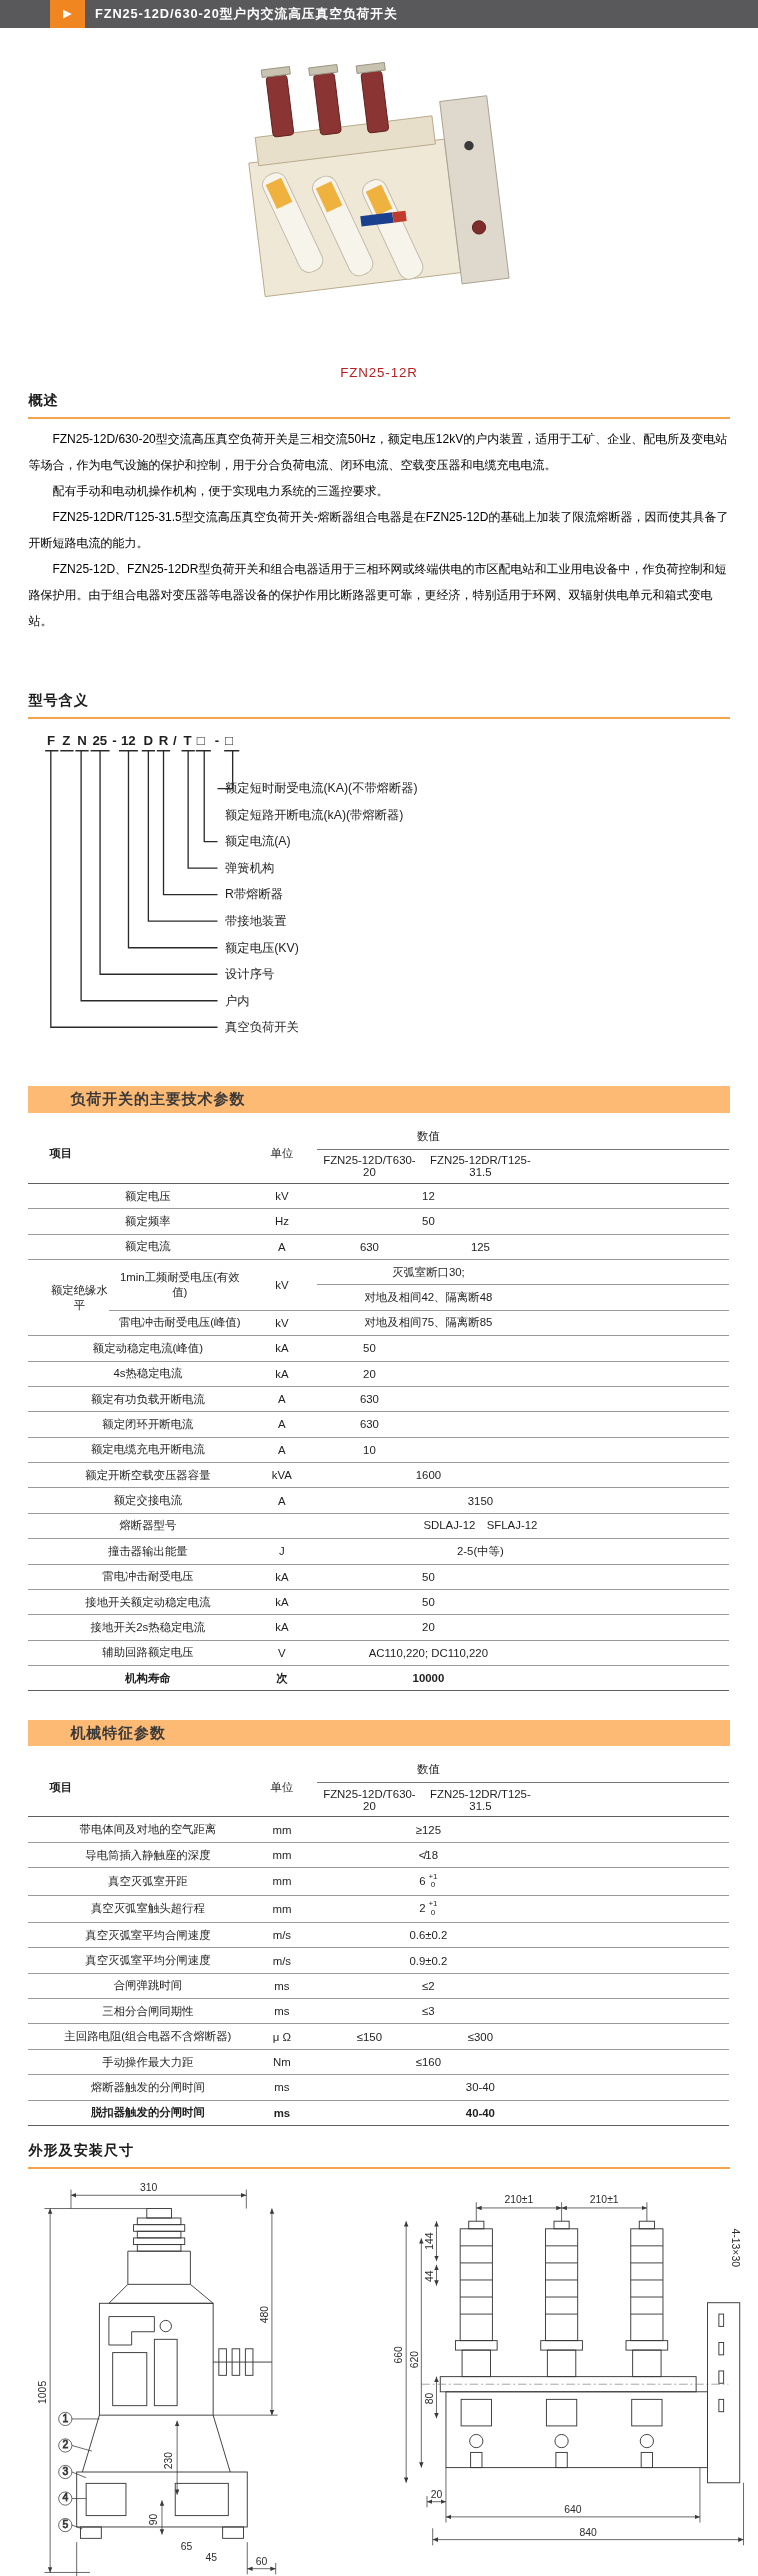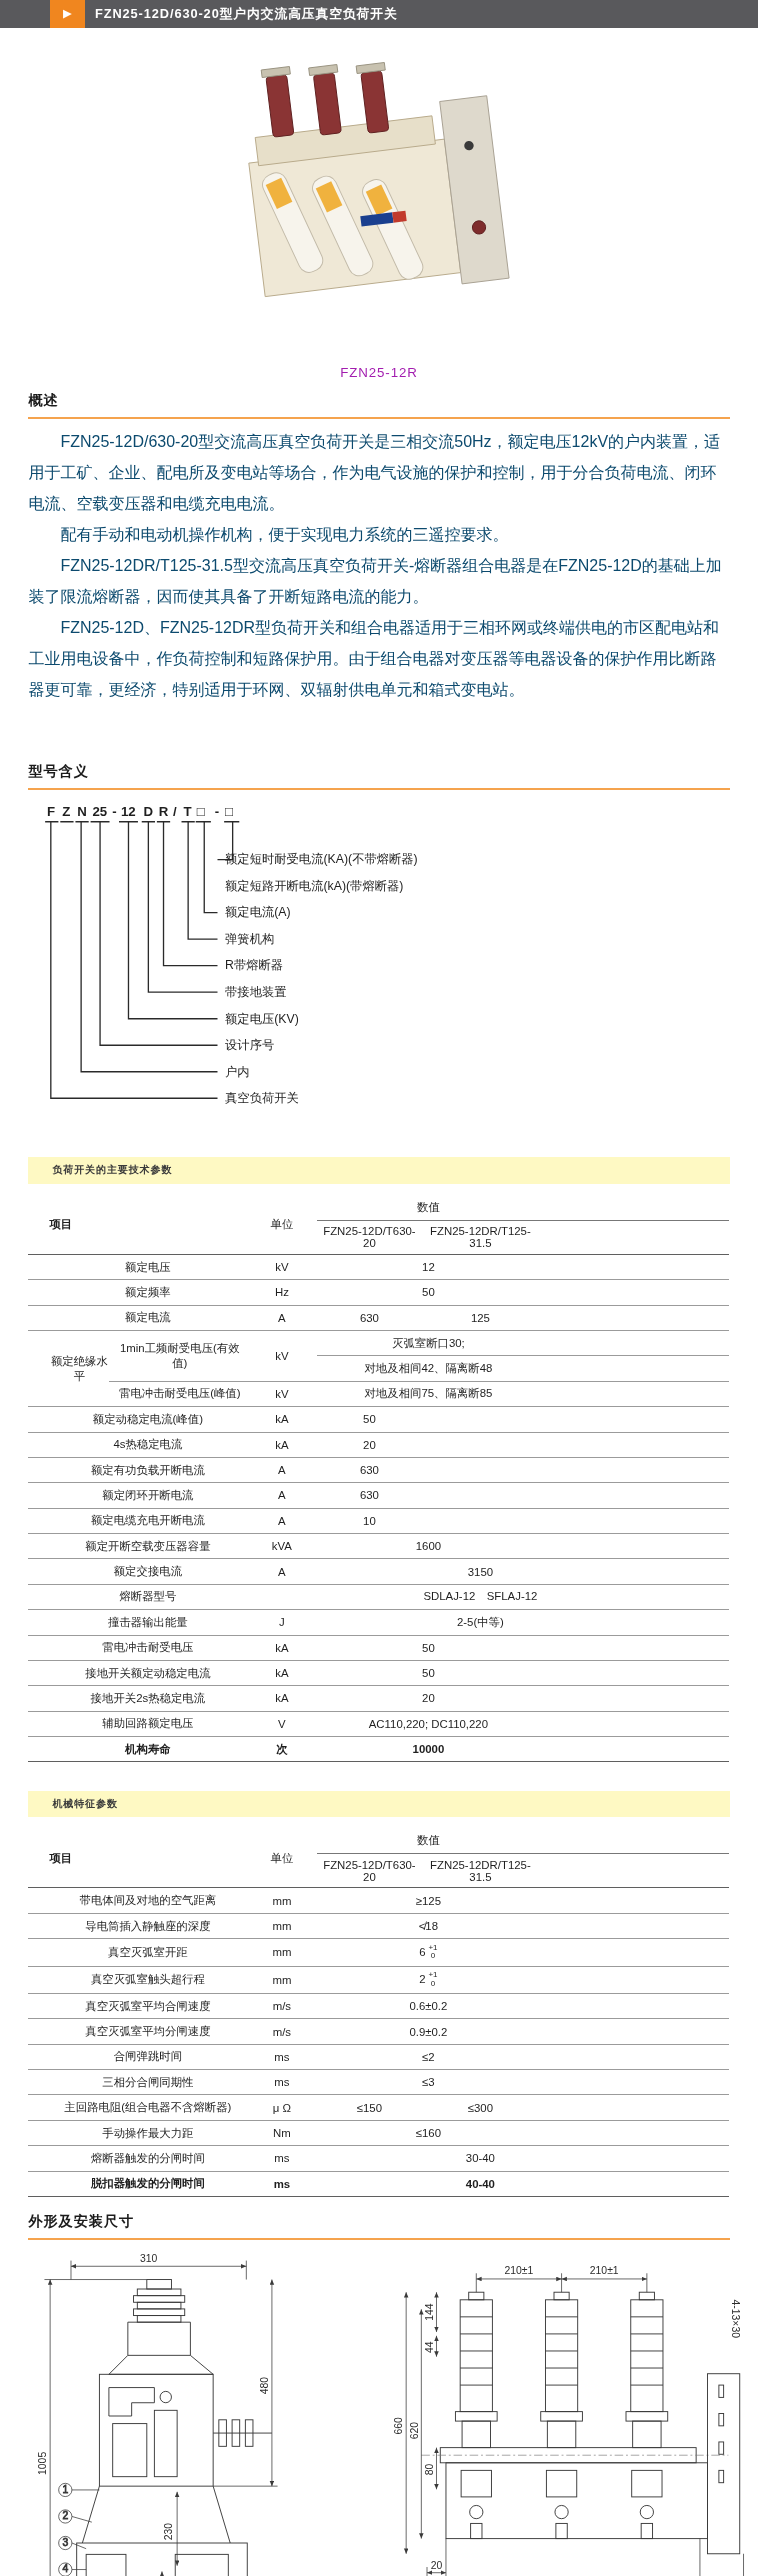--- a/index.html
+++ b/index.html
@@ -8,38 +8,38 @@
   
   .topbar{height:28.4px;background:#59595c;position:relative;}
   .topbar-accent{position:absolute;left:50px;top:0;width:35px;height:28.4px;background:#f0861f;
                  display:flex;align-items:center;justify-content:center;}
   .topbar-accent .tri{color:#fff;font-size:11.4px;line-height:1;}
   .topbar-title{position:absolute;left:95px;top:0;height:33px;line-height:28.4px;color:#fff;
                 font-size:12.8px;font-weight:bold;letter-spacing:0.9px;}
   
   .photo-wrap{height:334px;position:relative;}
   .photo-wrap svg{position:absolute;left:197px;top:7.6px;}
-  .photo-caption{text-align:center;width:398px;margin:0 0 0 180px;font-size:13.3px;color:#a21caf;
+  .photo-caption{text-align:center;width:398px;margin:0 0 0 180px;font-size:13.3px;color:#b91c1c;
                  letter-spacing:0.9px;height:21px;line-height:21px;}
   
   .section{margin:7.6px 28.4px 0 28.4px;}
   .sec-head{font-size:14.2px;font-weight:bold;color:#1c1c1c;margin:0;padding:0 0 6.6px 0;
             border-bottom:2.8px solid #f5a34d;letter-spacing:0.9px;}
   .overview-body{padding-top:7.6px;}
-  .overview-body p{margin:0;text-indent:2em;font-size:16px;line-height:31px;color:#0c4a6e;}
+  .overview-body p{margin:0;text-indent:2em;font-size:12px;line-height:26px;color:#000000;}
   
   .model-section{margin-top:57px;}
   .model-svg{display:block;margin-top:9.5px;}
   .model-svg text{font-family:"Liberation Sans","DejaVu Sans",sans-serif;fill:#1f1f1f;}
   .msym{font-size:14px;font-weight:bold;}
   .mlabel{font-size:13px;}
   
   .tbl-section{margin:0 28.4px;}
-  .tbl-band{height:26.5px;line-height:26.5px;background:#fef9c3;color:#3a3a3a;font-size:10px;
-            font-weight:bold;padding-left:24px;letter-spacing:0.9px;}
+  .tbl-band{height:26.5px;line-height:26.5px;background:#fdba74;color:#3a3a3a;font-size:15px;
+            font-weight:bold;padding-left:42px;letter-spacing:0.9px;}
   .ptable{border-collapse:collapse;width:701px;margin-top:11.4px;font-size:11.4px;color:#1f1f1f;}
   .ptable th,.ptable td{border-bottom:0.9px solid #9b9b9b;padding:4.7px 0;font-weight:normal;
                         vertical-align:middle;}
   .ptable thead th{border-bottom:1.9px solid #5f5f5f;}
   .ptable thead .th-val{border-bottom:0.9px solid #777;text-align:center;padding-right:190px;
                         font-weight:normal;}
   .ptable thead .th-item{text-align:left;padding-left:21px;font-weight:bold;}
   .ptable thead .th-unit,.ptable thead .th-m1,.ptable thead .th-m2{text-align:center;}
   .col-i1{width:81px;}.col-i2{width:137px;}.col-u{width:71px;}
   .col-v1{width:104px;}.col-v2{width:118px;}.col-f{width:190px;}

